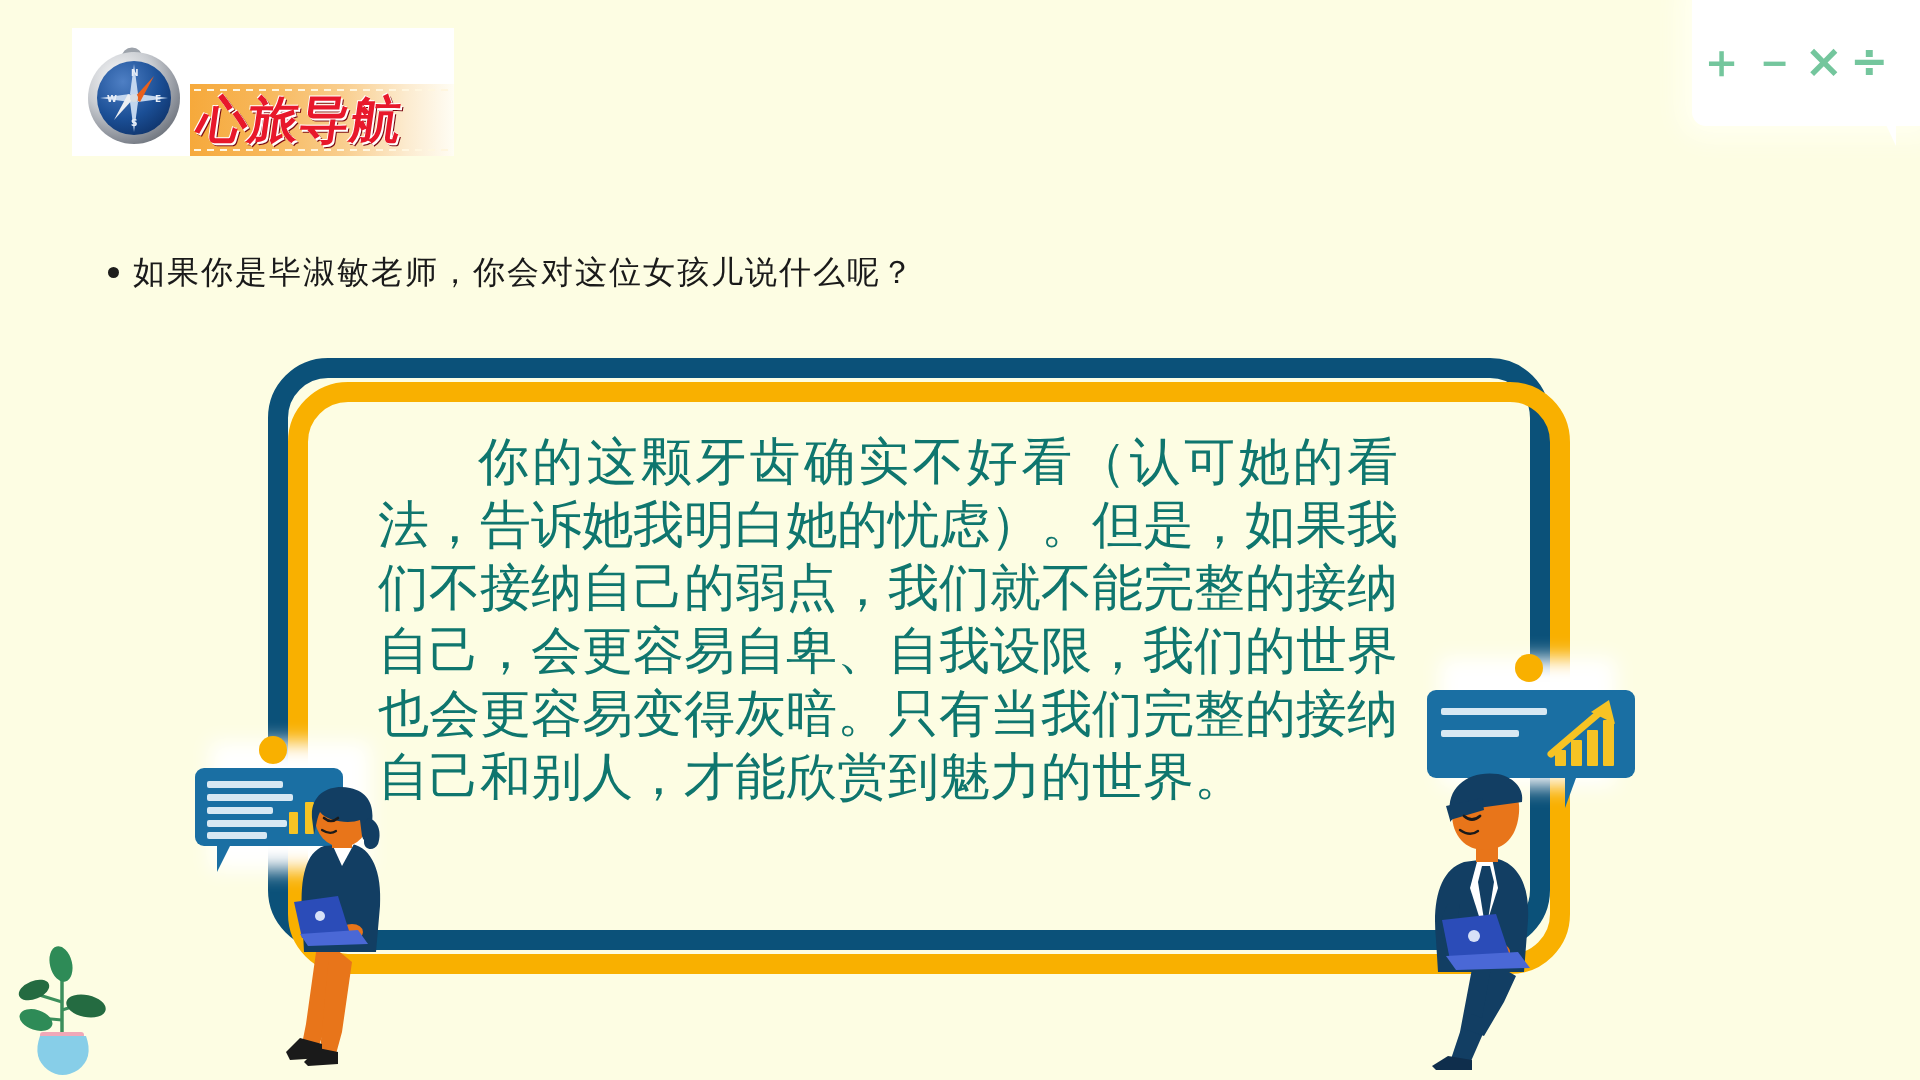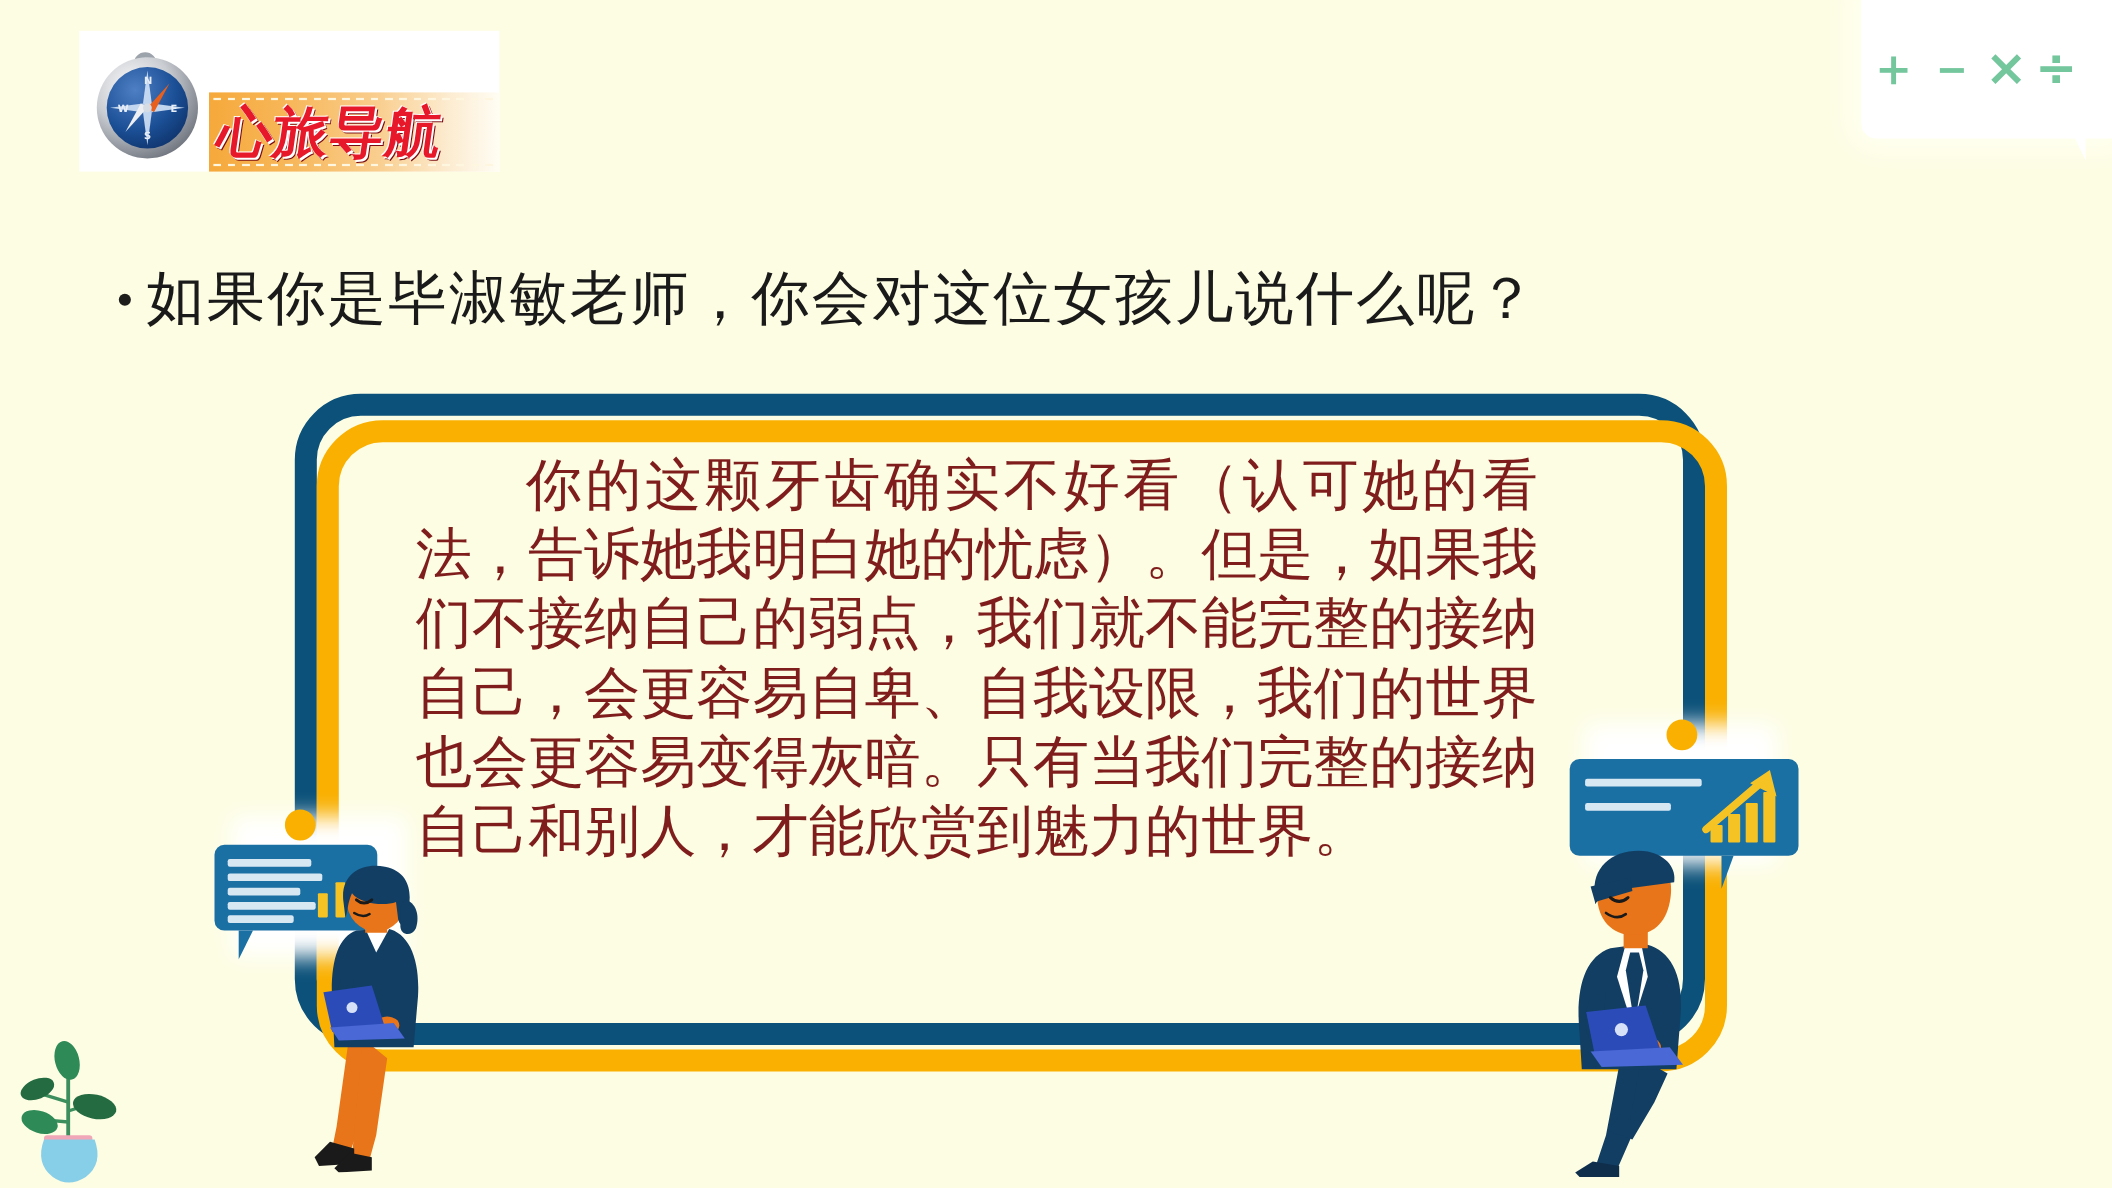--- a/index.html
+++ b/index.html
@@ -79,21 +79,21 @@
   
   #bullet-row {
     position:absolute; left:108px; top:248px;
     display:flex; align-items:center; gap:14px;
   }
   #bullet-dot {
     width:11px; height:11px; border-radius:50%;
     background:#1D1D1B; flex:none;
   }
   #bullet-text {
-    font-size:53px; line-height:48px;
+    font-size:32px; line-height:48px;
     color:#1A1A1A;
     font-family:"DejaVu Serif", serif;
     letter-spacing:2px;
     white-space:nowrap;
   }
 
   
   #frame-blue {
     position:absolute; left:268px; top:358px;
     width:1282px; height:592px;
@@ -102,25 +102,25 @@
   }
   #frame-yellow {
     position:absolute; left:288px; top:382px;
     width:1282px; height:592px;
     border:20px solid #F9B000;
     border-radius:60px;
   }
 
   
   #main-text {
-    position:absolute; left:378px; top:410px;
+    position:absolute; left:378px; top:430px;
     width:1020px;
     font-size:51px;
     line-height:63px;
-    color:#7f1d1d;
+    color:#0f766e;
     font-family:"DejaVu Sans", sans-serif;
     text-indent:100px;
     letter-spacing:0px;
     text-align:justify;
     z-index:6;
   }
 
   
   .glow {
     position:absolute;

